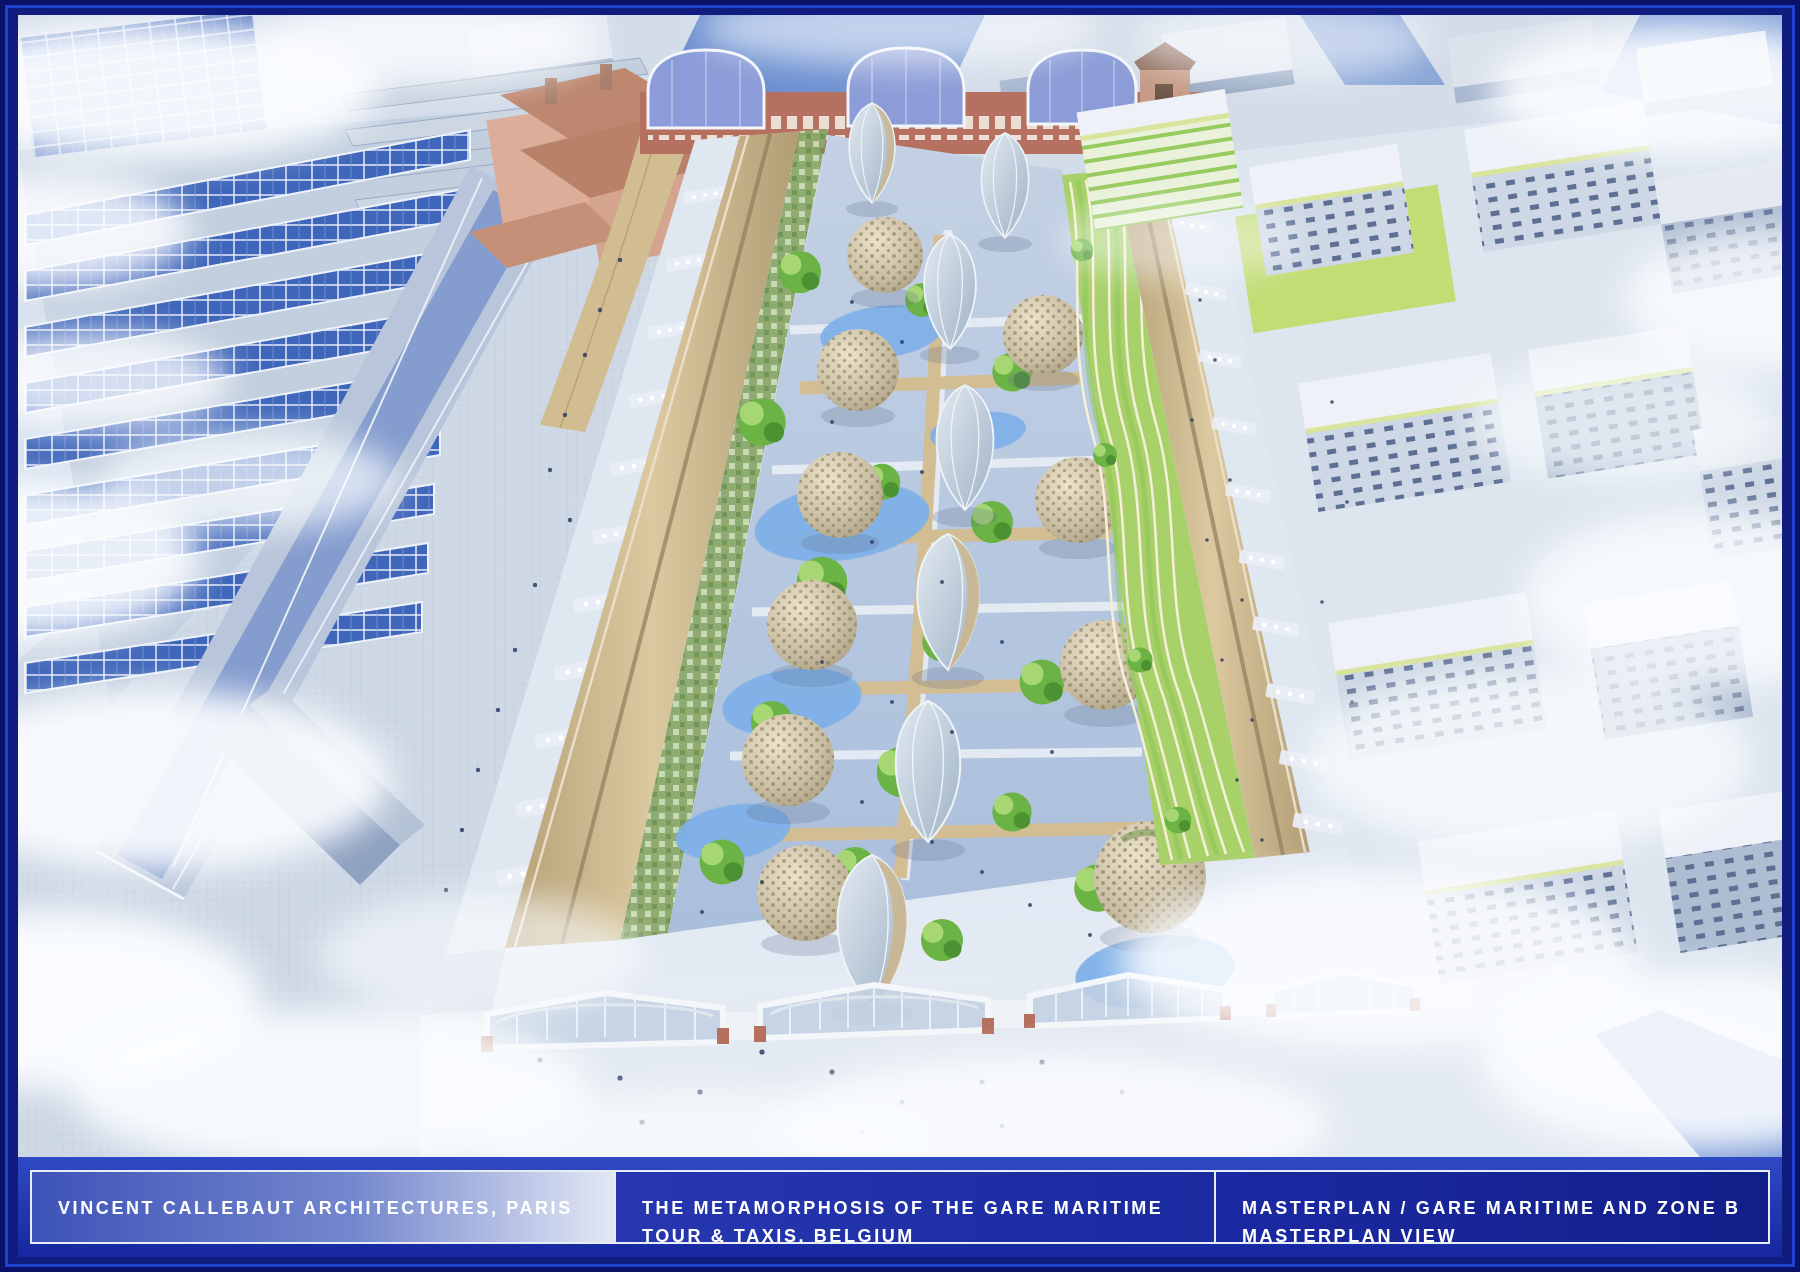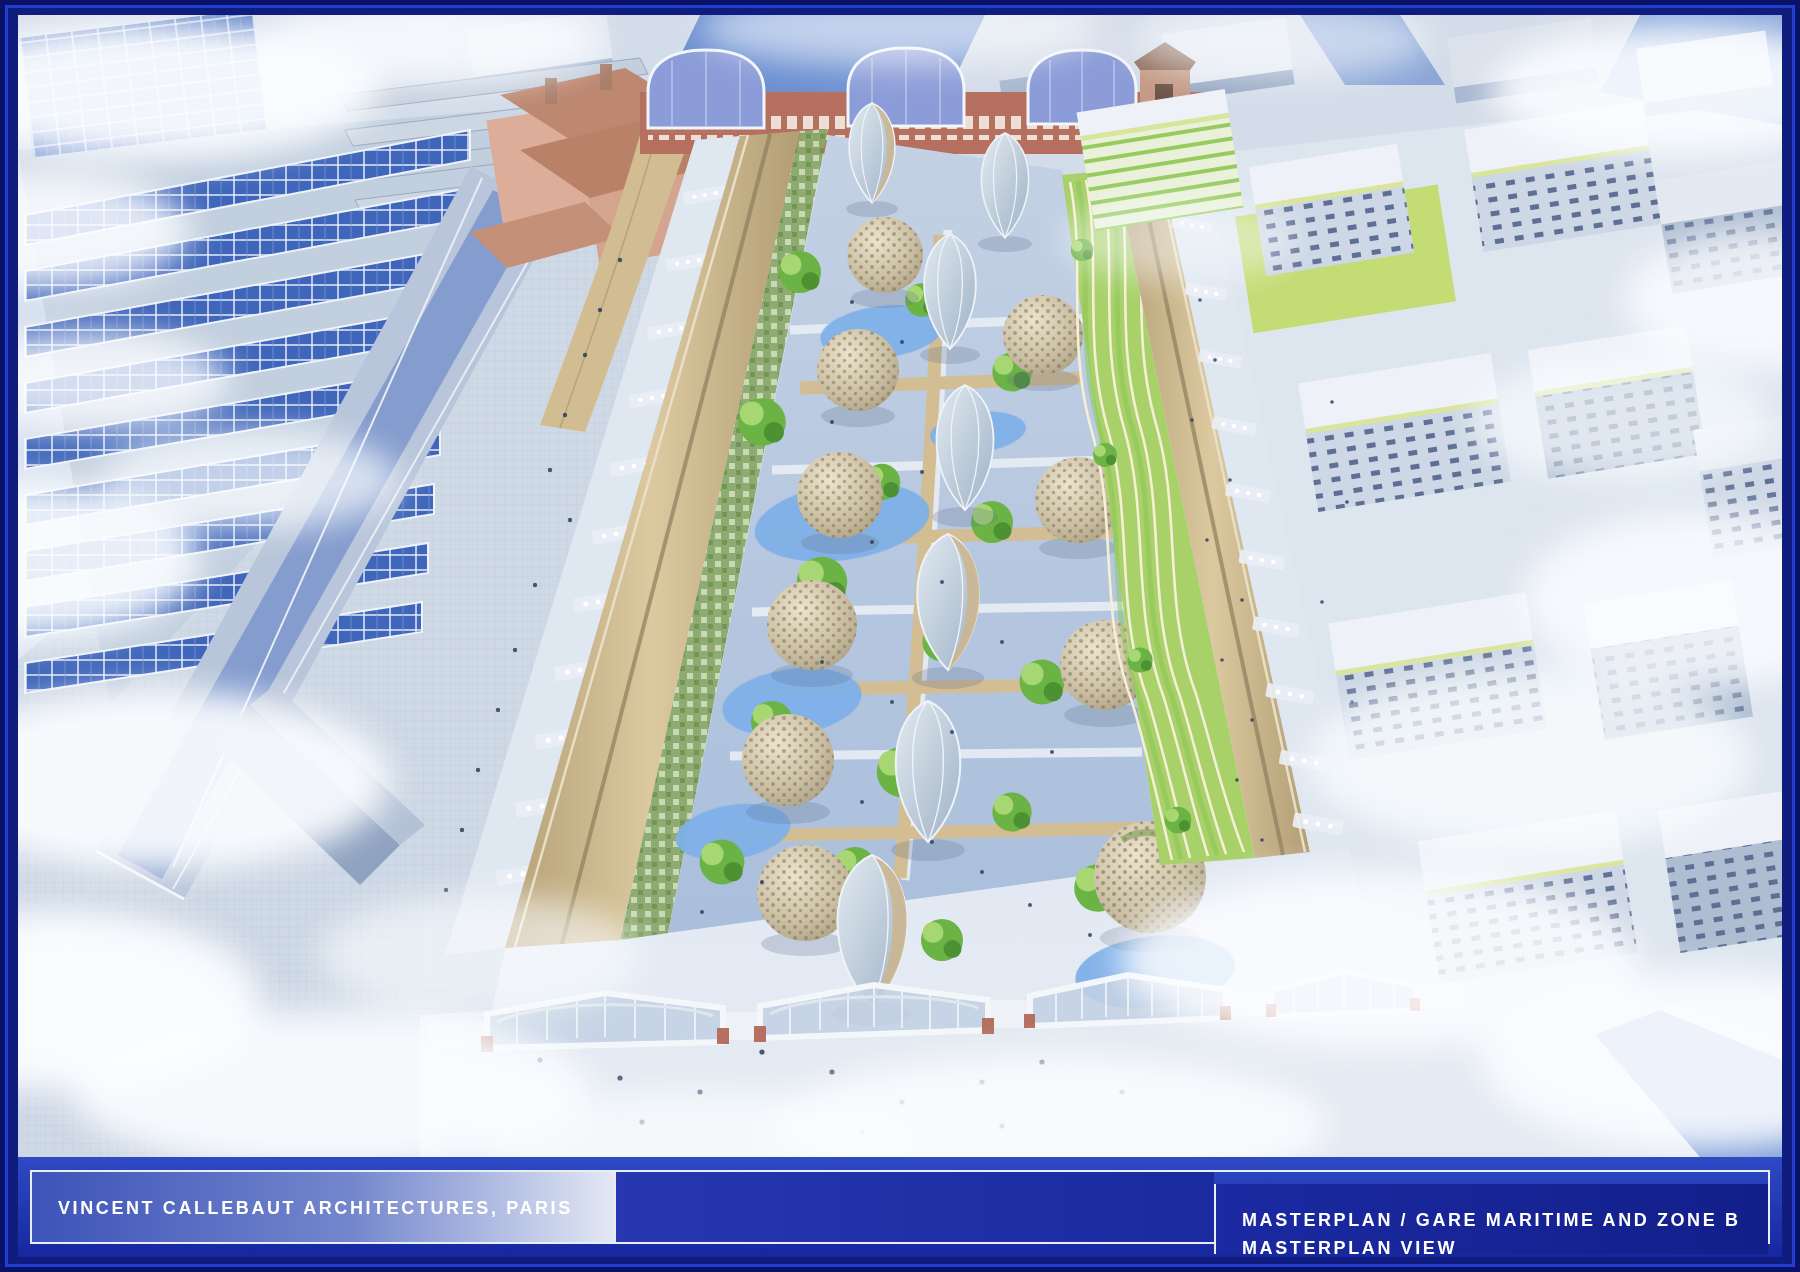--- a/index.html
+++ b/index.html
@@ -10,21 +10,21 @@
   .artwork svg{display:block;width:100%;height:100%;}
   .caption-area{position:absolute;left:18px;top:1157px;width:1764px;height:100px;
     background:linear-gradient(180deg,var(--caption_bg_top,#2e4ac4),var(--caption_bg_bot,#16279f));}
   .caption-strip{position:absolute;left:12px;right:12px;top:13px;bottom:13px;
     border:2px solid var(--caption_border,#e8edf5);display:flex;}
   .cap-cell{height:100%;box-sizing:border-box;padding:22px 0 0 26px;color:var(--caption_text,#ffffff);
     font-size:18px;font-weight:bold;letter-spacing:2.6px;line-height:28px;white-space:nowrap;overflow:hidden;}
   .cap-cell .ln{display:block;transform:scaleY(.97);}
   .cap-credits{flex:0 0 582px;background:linear-gradient(90deg,#3d53b8 0%,#7487cd 55%,#e3e8f4 100%);}
   .cap-project{flex:0 0 600px;background:linear-gradient(90deg,#2637b0,#1a2ba0);border-left:2px solid var(--caption_border,#e8edf5);}
-  .cap-drawing{flex:1 1 auto;background:linear-gradient(90deg,#1b2aa2,#121f8a);border-left:2px solid var(--caption_border,#e8edf5);margin-top:12px;}
+  .cap-drawing{flex:1 1 auto;background:linear-gradient(90deg,#1b2aa2,#121f8a);border-left:2px solid var(--caption_border,#e8edf5);}
 </style>
 </head>
 <body>
 
 <div class="frame-stripe"></div>
 <div class="frame-inner"></div>
 
 <div class="artwork">
 <svg viewBox="18 15 1764 1142" preserveAspectRatio="none">
   <defs>
@@ -591,19 +591,21 @@
   </g>
 </svg>
 </div>
 
 <div class="caption-area">
   <div class="caption-strip">
     <div class="cap-cell cap-credits">
       <span class="ln">VINCENT CALLEBAUT ARCHITECTURES, PARIS</span>
     </div>
     <div class="cap-cell cap-project">
+      <span class="ln">THE METAMORPHOSIS OF THE GARE MARITIME</span>
+      <span class="ln">TOUR &amp; TAXIS, BELGIUM</span>
     </div>
     <div class="cap-cell cap-drawing">
       <span class="ln">MASTERPLAN / GARE MARITIME AND ZONE B</span>
       <span class="ln">MASTERPLAN VIEW</span>
     </div>
   </div>
 </div>
 
 </body></html>

